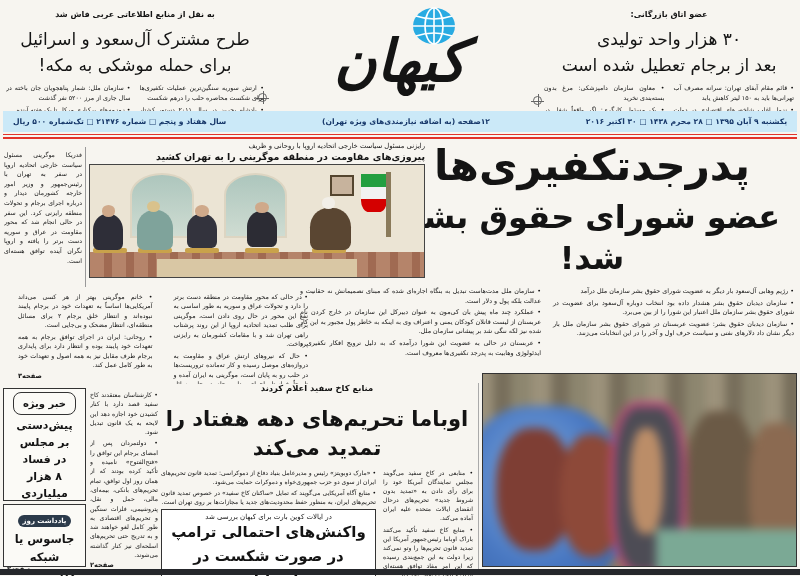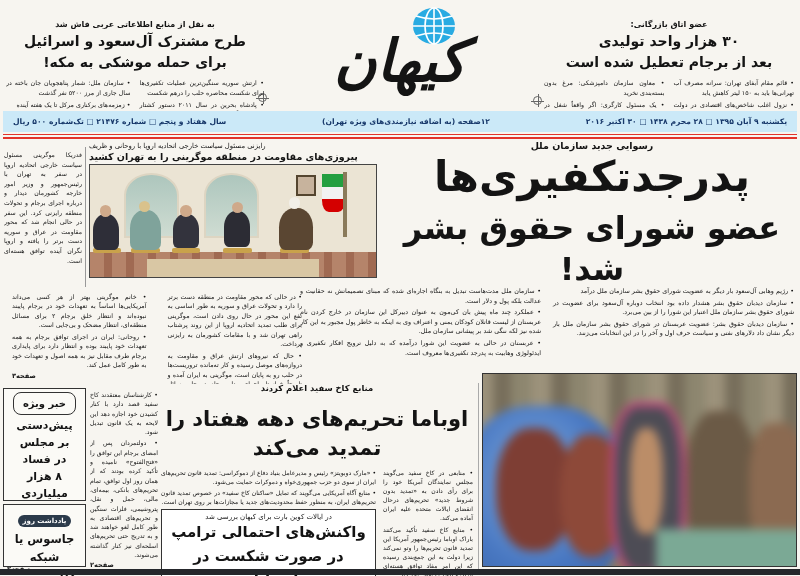--- a/index.html
+++ b/index.html
@@ -3,25 +3,25 @@
 <meta charset="utf-8">
 <style>
   * { margin:0; padding:0; box-sizing:border-box; }
   html,body { background:#ddd; }
   .page {
     position:relative; width:800px; height:576px; margin:0 auto;
     background:#f7f5f0; overflow:hidden; direction:rtl;
     font-family:"DejaVu Sans", sans-serif; color:#141414;
   }
   
-  .hdr { position:absolute; top:20px; text-align:center; }
+  .hdr { position:absolute; top:10px; text-align:center; }
   .hdr-right { right:6px; width:250px; }
   .hdr-left  { left:6px;  width:258px; }
   .hdr-kicker { font-size:8px; font-weight:bold; }
-  .hdr-headline { font-size:14px; font-weight:bold; line-height:1.5; white-space:pre-line; margin-top:2px; }
+  .hdr-headline { font-size:17px; font-weight:normal; line-height:1.5; white-space:pre-line; margin-top:8px; }
   .hdr-bullets { margin-top:5px; column-count:2; column-gap:9px; height:42px;
                  font-size:6.3px; line-height:1.55; text-align:justify; overflow:hidden; }
   .b { margin-bottom:2px; }
   .b::before { content:"• "; }
   .pageref { font-size:6.6px; font-weight:bold; text-align:left; }
   
   .masthead { position:absolute; right:266px; top:4px; width:268px; height:104px; text-align:center; }
   .masthead-word { font-size:58px; font-weight:bold; font-style:italic; line-height:1.0; margin-top:28px; letter-spacing:2px; }
   .globe { position:absolute; top:2px; right:78px; width:44px; height:40px; }
   .regmark { position:absolute; width:9px; height:9px; border:1px solid #666; border-radius:50%; }
@@ -39,21 +39,21 @@
   .lead-kicker { font-size:9.5px; font-weight:bold; }
   .lead-h1 { font-size:42px; font-weight:bold; line-height:1.25; }
   .lead-h2 { font-size:32px; font-weight:bold; line-height:1.3; margin-top:4px; }
   .lead-bullets { position:absolute; right:6px; top:287px; width:494px; height:84px;
     column-count:2; column-gap:12px; font-size:6.4px; line-height:1.5;
     text-align:justify; overflow:hidden; }
   
   .farcol { position:absolute; left:4px; top:150px; width:78px; height:138px;
     font-size:6.2px; line-height:1.55; text-align:justify; overflow:hidden; }
   .vline1 { position:absolute; left:85px; top:147px; height:140px; border-left:1px solid #999; }
-  .photocard { position:absolute; left:89px; top:142px; width:288px; text-align:left; }
+  .photocard { position:absolute; left:89px; top:142px; width:336px; text-align:right; }
   .cap-kicker { font-size:6.8px; }
   .cap-title { font-size:9.5px; font-weight:bold; margin:1px 0 2px; }
   .photo1 { position:relative; height:114px; border:1px solid #444; background:#ebe4d4; overflow:hidden; }
   .photo1 * { position:absolute; }
   .win { top:7%; width:19%; height:58%; background:linear-gradient(#adc6bd,#cfdcd2);
          border-radius:50% 50% 0 0 / 34% 34% 0 0; border:2px solid #ddd5c2; }
   .w1 { left:12%; } .w2 { left:40%; }
   .portrait { left:72%; top:9%; width:7%; height:19%; background:#c7b39d; border:2px solid #54452f; }
   .flagpole { left:88.5%; top:6%; width:1.5%; height:58%; background:#8a7a5a; }
   .flagcloth { left:81%; top:8%; width:8%; height:34%; border-radius:0 0 30% 30%;
@@ -68,21 +68,21 @@
   .g3h{ left:31.5%; top:36%; }
   .g4 { left:47%; top:41%; width:9%;  height:32%; background:#2c2c34; }
   .g4h{ left:49.5%; top:33%; }
   .g5 { left:66%; top:38%; width:12%; height:38%; background:#5a4632; }
   .g5h{ left:69.5%; top:29%; background:#f2efe8; }
   .chair { background:#c9a24b; height:5%; width:10%; top:74%; border-radius:2px; }
   .c1{left:1%;} .c2{left:14.5%;} .c3{left:28.5%;} .c4{left:46.5%;} .c5{left:66.5%;}
   .carpet { left:0; bottom:0; width:100%; height:22%;
     background:repeating-linear-gradient(90deg,#b5846a 0 14px,#a06a52 14px 22px); }
   .rug { left:20%; bottom:0; width:60%; height:16%; background:#d9c7a4; }
-  .underphoto { position:absolute; left:12px; top:292px; width:290px; height:92px;
+  .underphoto { position:absolute; left:18px; top:292px; width:290px; height:92px;
     display:flex; gap:21px; font-size:6.3px; line-height:1.5; text-align:justify; overflow:hidden; }
   .upc { flex:1; }
   
   .snbox { position:absolute; left:3px; top:388px; width:83px; height:113px;
     border:1px solid #333; padding:3px 3px; text-align:center; background:#fbfaf6; }
   .pill-outline { display:inline-block; border:1px solid #333; border-radius:8px;
     padding:5px 9px; font-size:10px; font-weight:bold; }
   .sn-headline { font-size:11px; font-weight:bold; line-height:1.55; white-space:pre-line; margin-top:2px; }
   .sn-body { font-size:6.1px; text-align:justify; line-height:1.45; margin-top:2px; }
   .ndbox { position:absolute; left:3px; top:504px; width:83px; height:63px;
@@ -173,21 +173,20 @@
   </div>
 
   <div class="dateband">
     <span>یکشنبه ۹ آبان ۱۳۹۵ □ ۲۸ محرم ۱۴۳۸ □ ۳۰ اکتبر ۲۰۱۶</span>
     <span>۱۲صفحه (به اضافه نیازمندی‌های ویژه تهران)</span>
     <span>سال هفتاد و پنجم □ شماره ۲۱۴۷۶ □ تک‌شماره ۵۰۰ ریال</span>
   </div>
   <div class="redrule"></div>
 
   <div class="lead">
-    <div class="lead-kicker">رسوایی جدید سازمان ملل</div>
     <div class="lead-h1">پدرجدتکفیری‌ها</div>
     <div class="lead-h2">عضو شورای حقوق بشر شد!</div>
   </div>
   <div class="lead-bullets">
     <div class="b">رژیم وهابی آل‌سعود بار دیگر به عضویت شورای حقوق بشر سازمان ملل درآمد</div>
     <div class="b">سازمان دیدبان حقوق بشر هشدار داده بود انتخاب دوباره آل‌سعود برای عضویت در شورای حقوق بشر سازمان ملل اعتبار این شورا را از بین می‌برد.</div>
     <div class="b">سازمان دیدبان حقوق بشر: عضویت عربستان در شورای حقوق بشر سازمان ملل بار دیگر نشان داد دلارهای نفتی و سیاست حرف اول و آخر را در این انتخابات می‌زنند.</div>
     <div class="b">سازمان ملل مدت‌هاست تبدیل به بنگاه اجاره‌ای شده که مبنای تصمیماتش نه حقانیت و عدالت بلکه پول و دلار است.</div>
     <div class="b">عملکرد چند ماه پیش بان کی‌مون به عنوان دبیرکل این سازمان در خارج کردن نام عربستان از لیست قاتلان کودکان یمنی و اعتراف وی به اینکه به خاطر پول مجبور به این کار شده نیز لکه ننگی شد بر پیشانی سازمان ملل.</div>
     <div class="b">عربستان در حالی به عضویت این شورا درآمده که به دلیل ترویج افکار تکفیری و ایدئولوژی وهابیت به پدرجد تکفیری‌ها معروف است.</div>

